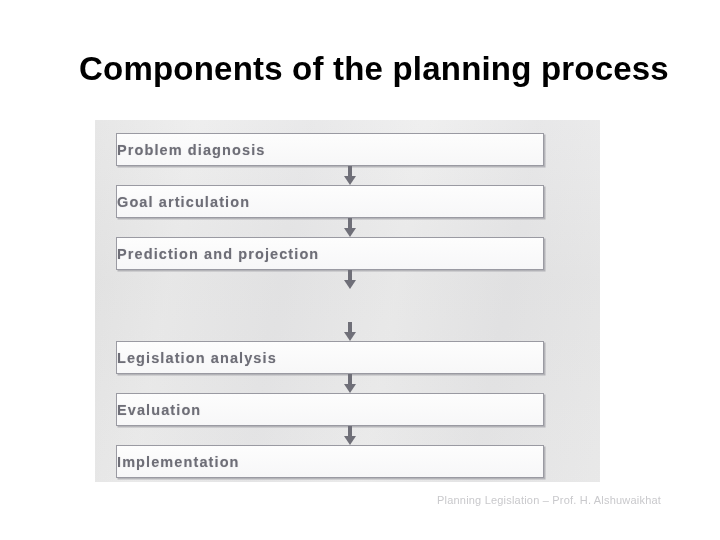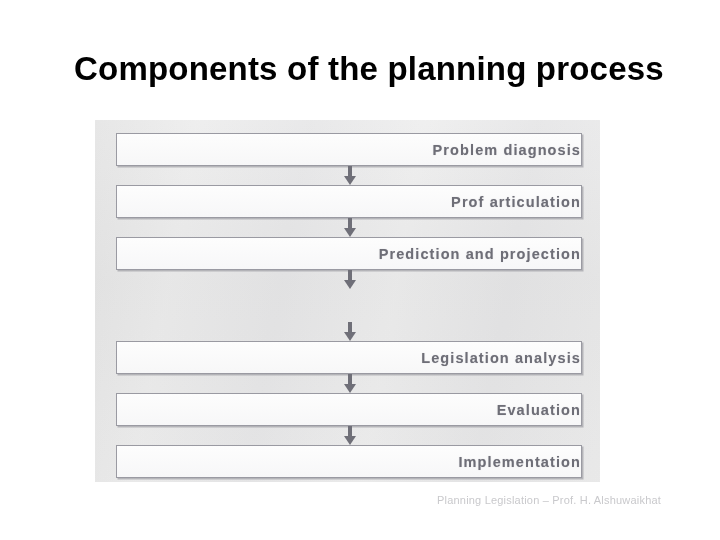--- a/index.html
+++ b/index.html
@@ -20,20 +20,21 @@
     position: absolute;
     left: 74px;
     top: 50px;
     width: 600px;
     font-size: 33px;
     font-weight: bold;
     color: #000000;
     letter-spacing: 0.2px;
     line-height: 38px;
     white-space: nowrap;
+    text-align: center;
   }
 
   
   .figure-scan {
     position: absolute;
     left: 95px;
     top: 120px;
     width: 505px;
     height: 362px;
     background: #f6f6f6;
@@ -52,28 +53,28 @@
 
   .flow-row {
     position: relative;
     height: 52px;
   }
 
   .flow-box {
     position: absolute;
     left: 0;
     top: 0;
-    width: 466px;
+    width: 428px;
     height: 33px;
     border: 1px solid #9a9aa2;
     box-shadow: 1.5px 1.5px 0 0 rgba(120,120,128,0.45);
     background: linear-gradient(180deg, #fdfdfd 0%, #f7f7f8 100%);
     display: flex;
     align-items: center;
-    justify-content: flex-end;
+    justify-content: flex-start;
     box-sizing: border-box;
   }
 
   .flow-label {
     font-size: 14.5px;
     font-weight: bold;
     color: #6e6e77;
     letter-spacing: 1.1px;
     white-space: nowrap;
     text-shadow: 0 0 1px rgba(160,160,168,0.55);
@@ -133,21 +134,21 @@
         <span class="flow-label">Problem diagnosis</span>
       </div>
       <div class="flow-arrow">
         <span class="shaft"></span>
         <span class="head"></span>
       </div>
     </div>
 
     <div class="flow-row">
       <div class="flow-box">
-        <span class="flow-label">Prof articulation</span>
+        <span class="flow-label">Goal articulation</span>
       </div>
       <div class="flow-arrow">
         <span class="shaft"></span>
         <span class="head"></span>
       </div>
     </div>
 
     <div class="flow-row">
       <div class="flow-box">
         <span class="flow-label">Prediction and projection</span>

